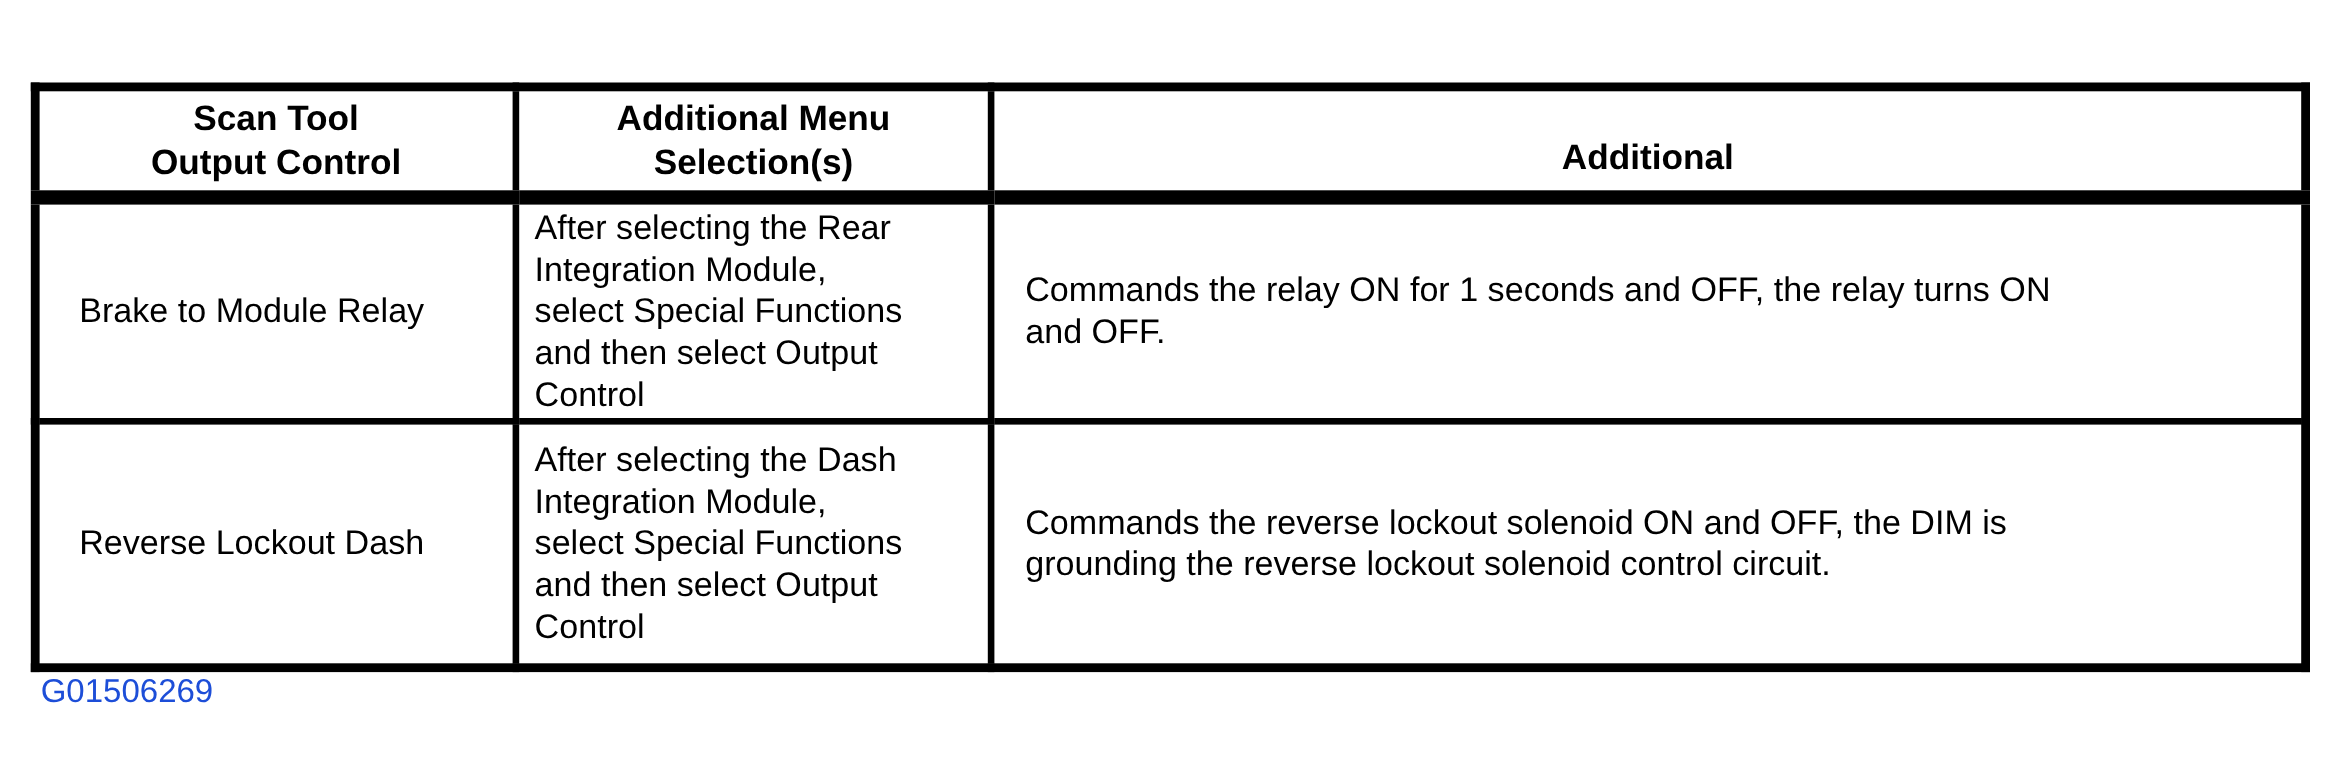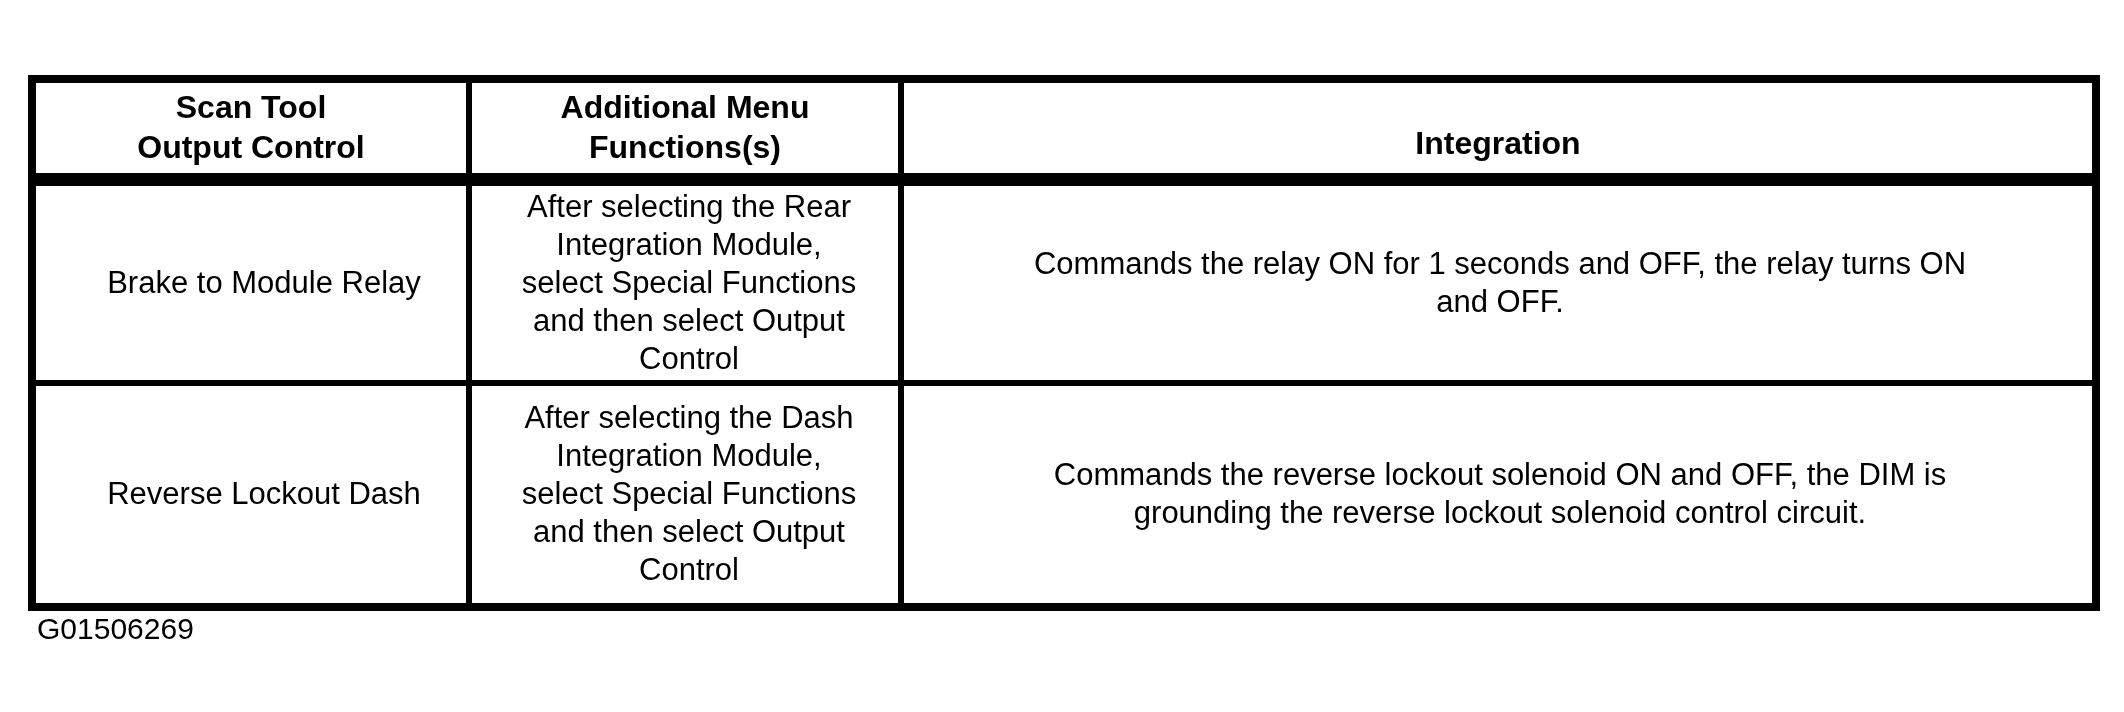--- a/index.html
+++ b/index.html
@@ -53,21 +53,20 @@
   }
   th.th-description {
     vertical-align: bottom;
     padding-bottom: 10px;
   }
   td {
     font-size: 31px;
     line-height: 38px;
     vertical-align: middle;
     background: #ffffff;
-    text-align: center;
   }
   td.cell-output-control {
     padding-left: 36px;
     padding-right: 10px;
   }
   td.cell-menu-selection {
     padding-left: 14px;
     padding-right: 6px;
     white-space: pre-line;
   }
@@ -78,41 +77,41 @@
   }
   tr.row-header  { height: 90px; }
   tr.row-data-1  { height: 203px; }
   tr.row-data-2  { height: 224px; }
   .figure-label {
     position: absolute;
     left: 37px;
     top: 612px;
     font-size: 30px;
     line-height: 34px;
-    color: #000000;
+    color: #1d4ed8;
   }
 </style>
 </head>
 <body>
 
 <div class="doc-canvas">
 
   <table class="output-control-table">
     <colgroup>
       <col style="width:437px">
       <col style="width:432px">
       <col style="width:1195px">
     </colgroup>
     <thead>
       <tr class="row-header">
         <th>Scan Tool
 Output Control</th>
         <th>Additional Menu
-Functions(s)</th>
-        <th class="th-description">Integration</th>
+Selection(s)</th>
+        <th class="th-description">Additional</th>
       </tr>
     </thead>
     <tbody>
       <tr class="row-data-1">
         <td class="cell-output-control">Brake to Module Relay</td>
         <td class="cell-menu-selection">After selecting the Rear
 Integration Module,
 select Special Functions
 and then select Output
 Control</td>

